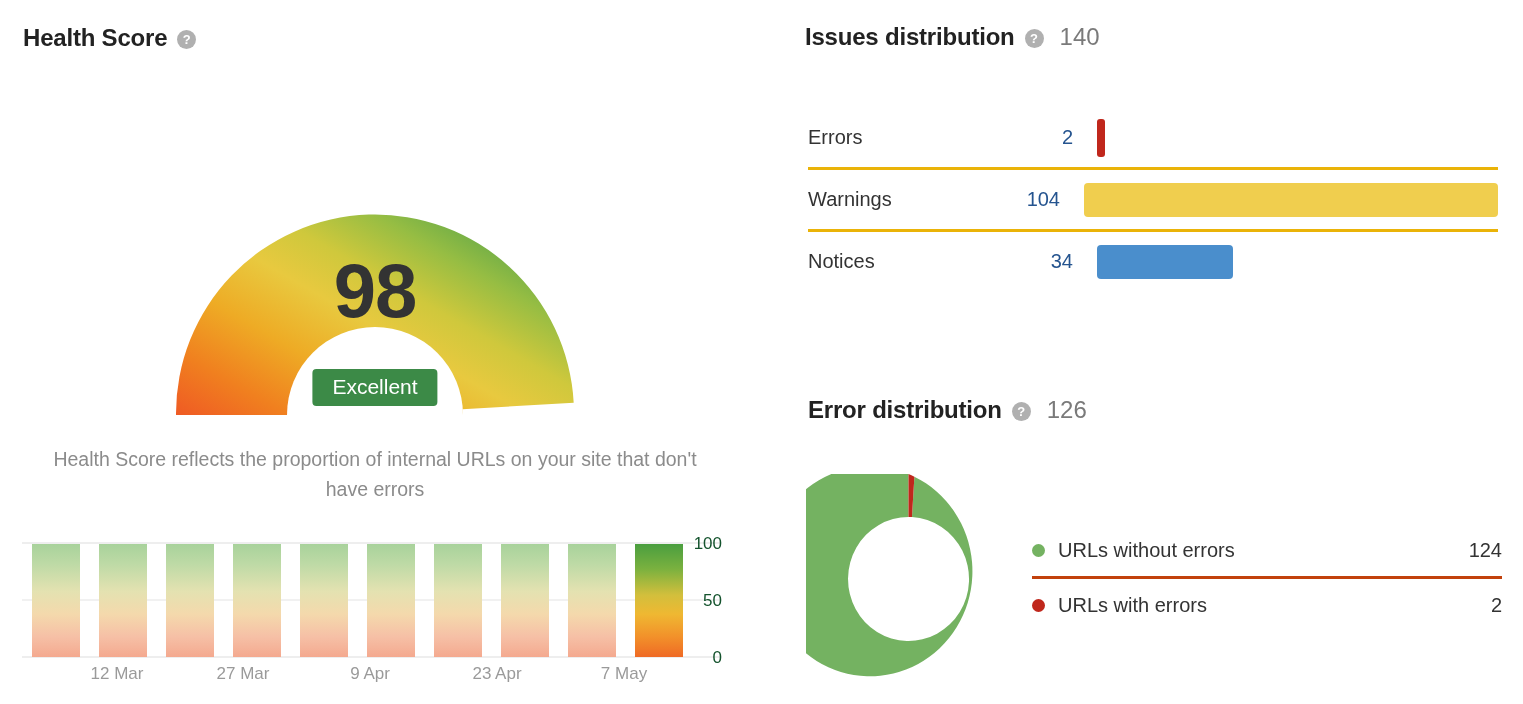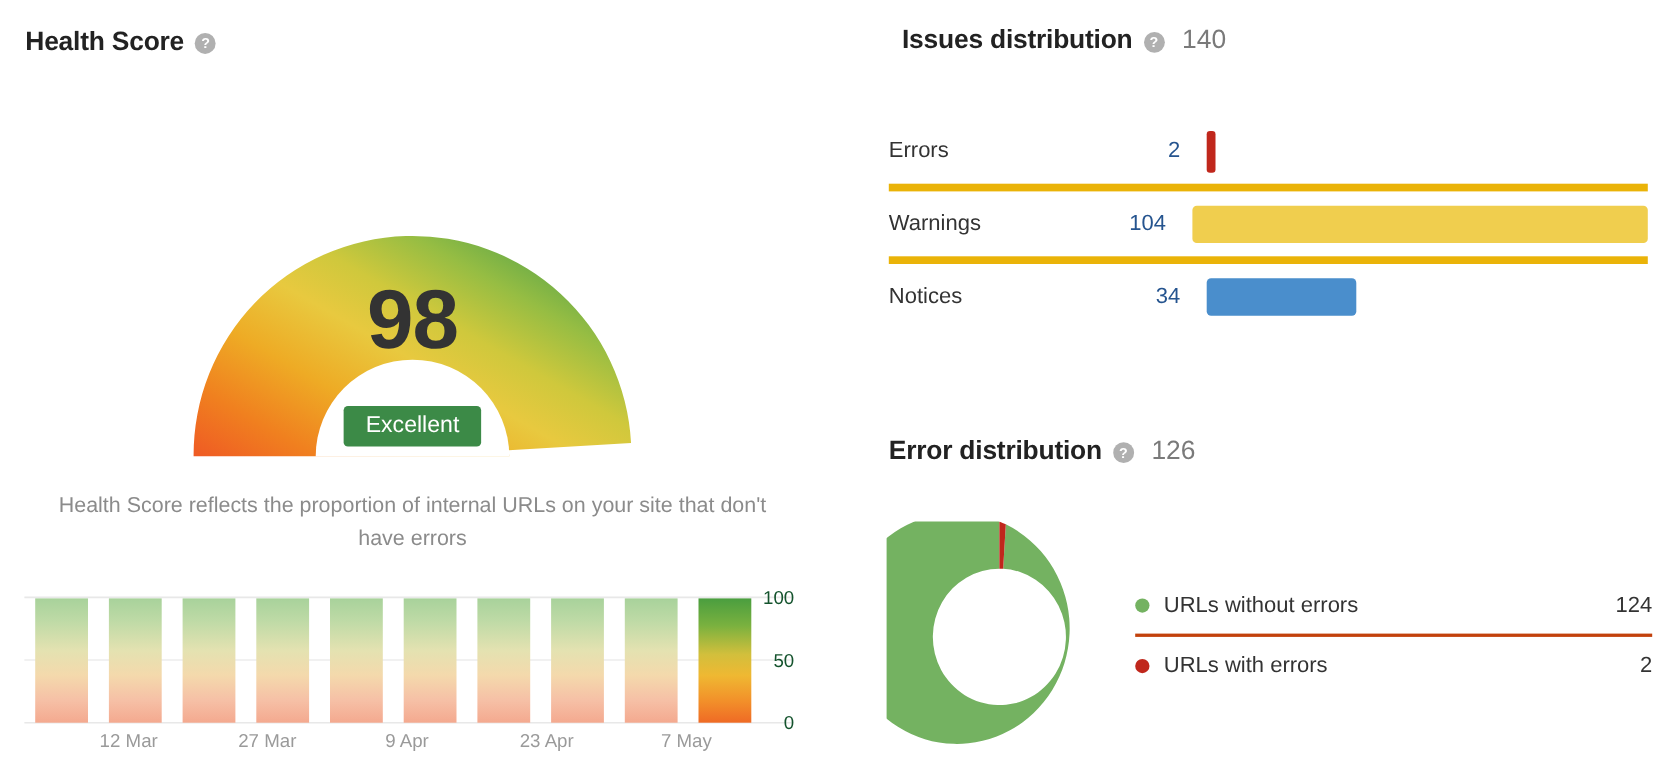--- a/index.html
+++ b/index.html
@@ -120,33 +120,33 @@
     text-align: center;
     width: 90px;
   }
 
   
   #right-panel {
     position: absolute;
     left: 760px; top: 0;
     width: 763px; height: 704px;
   }
-  #issues-title { position: absolute; left: 60px; top: 23px; }
+  #issues-title { position: absolute; left: 45px; top: 23px; }
   #issues-table {
     position: absolute;
     left: 48px; top: 108px;
     width: 690px;
   }
   .issue-row {
     display: flex;
     align-items: center;
     height: 59px;
     position: relative;
   }
-  .issue-row + .issue-row { border-top: 7px solid #eab308; }
+  .issue-row + .issue-row { border-top: 3px solid #eab308; }
   .issue-label {
     width: 190px;
     font-size: 20px;
     color: #333333;
   }
   .issue-count {
     width: 75px;
     text-align: right;
     font-size: 20px;
     color: #25548f;

